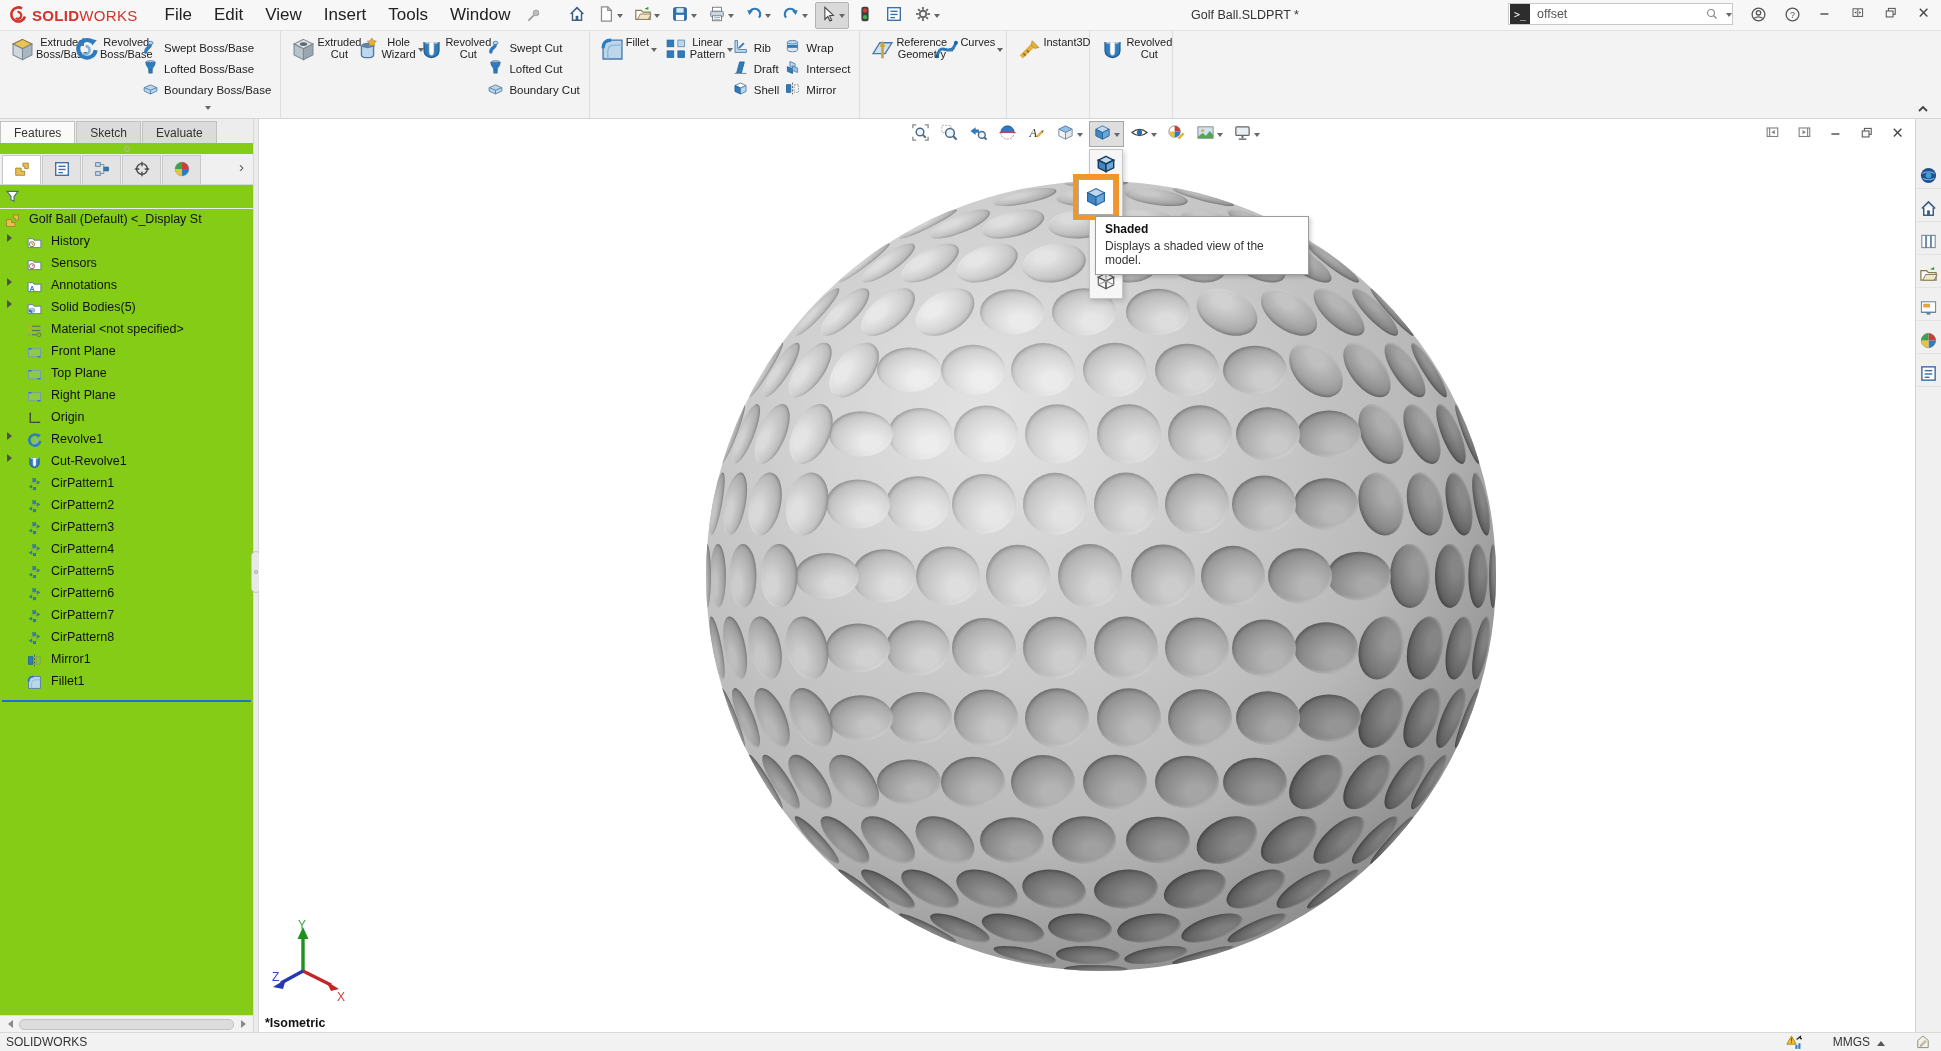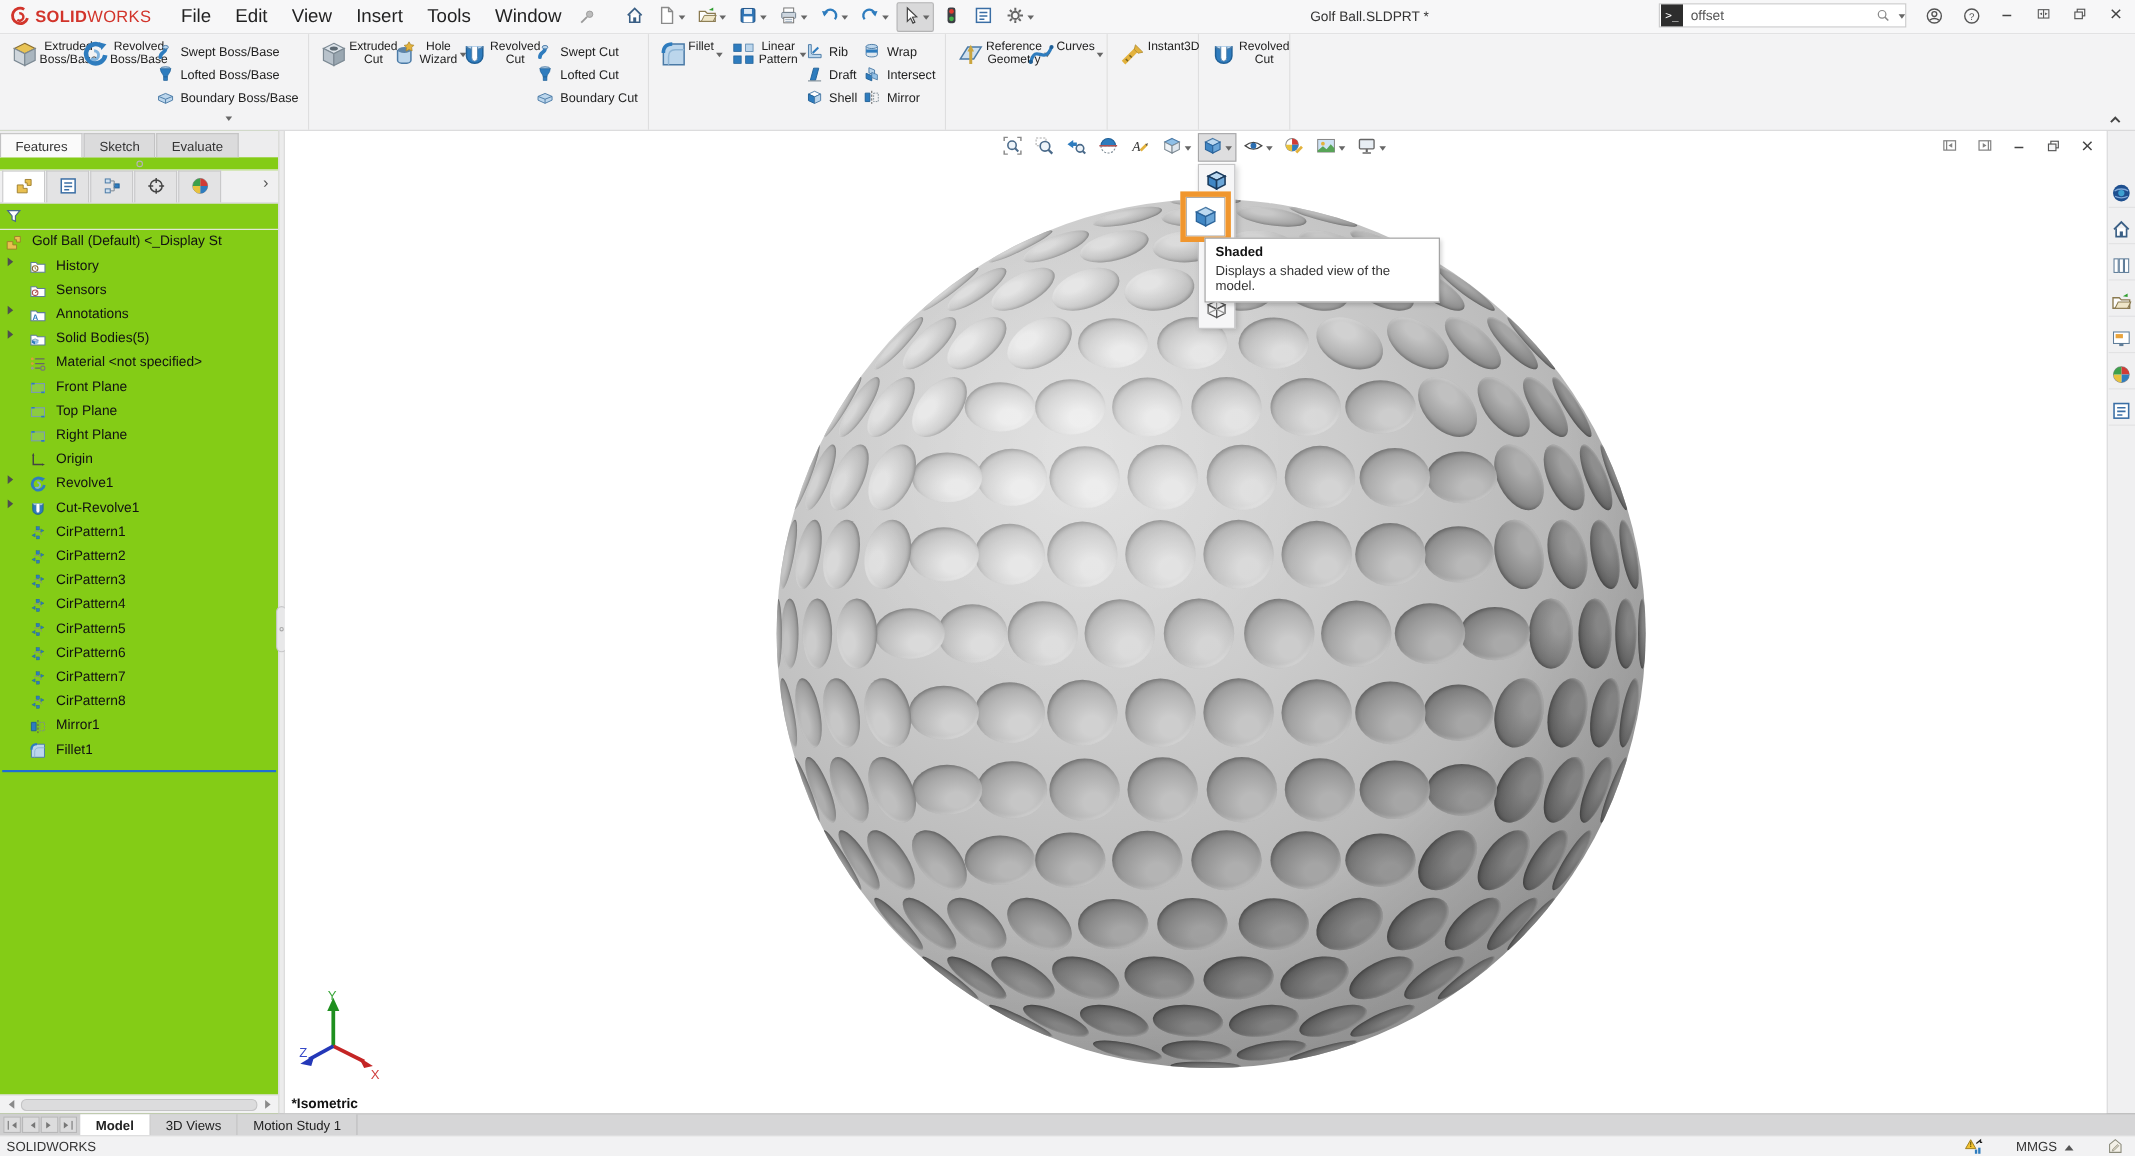--- a/index.html
+++ b/index.html
@@ -1279,43 +1279,20 @@
           <span><svg width="19" height="19" viewBox="0 0 20 20">
               <rect x="3" y="3" width="14" height="14" fill="#fff" stroke="#3a6ea5" stroke-width="1.5"></rect>
               <line x1="6" y1="7" x2="14" y2="7" stroke="#3a6ea5" stroke-width="1.5"></line>
               <line x1="6" y1="10.5" x2="14" y2="10.5" stroke="#3a6ea5" stroke-width="1.5"></line>
               <line x1="6" y1="14" x2="11" y2="14" stroke="#3a6ea5" stroke-width="1.5"></line>
             </svg></span>
         </div>
       </aside>
   </div>
 
-  <div class="tabbar">
-    <div class="navbtns">
-      <span class="navbtn">
-          <span class="nbar"></span>
-          <span class="nb l"></span>
-        </span>
-      <span class="navbtn">
-          <span class="nb l"></span>
-        </span>
-      <span class="navbtn">
-          <span class="nb r"></span>
-        </span>
-      <span class="navbtn">
-          <span class="nb r"></span>
-          <span class="nbar"></span>
-        </span>
-    </div>
-    <div id="btabs" style="display:flex">
-        <div class="btab active">Model</div>
-        <div class="btab">3D Views</div>
-        <div class="btab">Motion Study 1</div>
-      </div>
-  </div>
 
   <footer class="statusbar">
     <span class="statusleft">SOLIDWORKS</span>
     <div class="statusright">
       <span class="wicon">
           <svg width="17" height="17" viewBox="0 0 20 20">
             <polygon points="6.5,2.5 12,12 1,12" fill="#f2c232" stroke="#9a7b1a"></polygon>
             <text x="6.5" y="10.5" font-size="8" text-anchor="middle" fill="#5a4a00" font-weight="bold" font-family="Liberation Sans,sans-serif">!</text>
             <rect x="11" y="13" width="2.5" height="4.5" fill="#2e7cbe"></rect>
             <rect x="14.5" y="11" width="2.5" height="6.5" fill="#2e7cbe"></rect>

